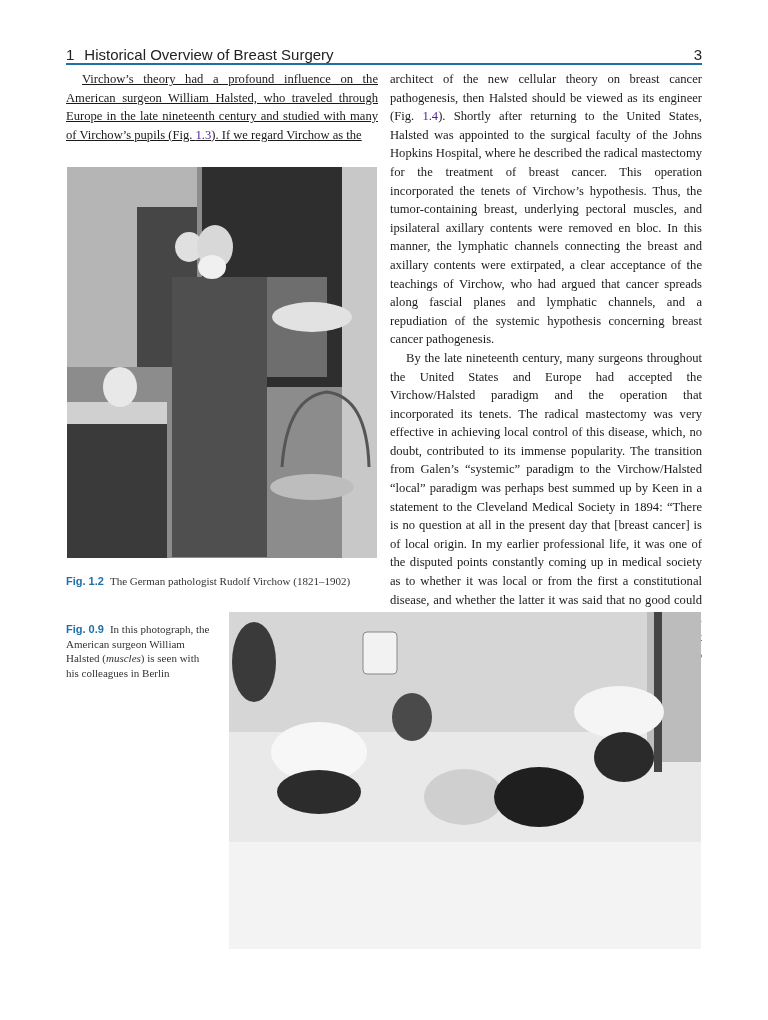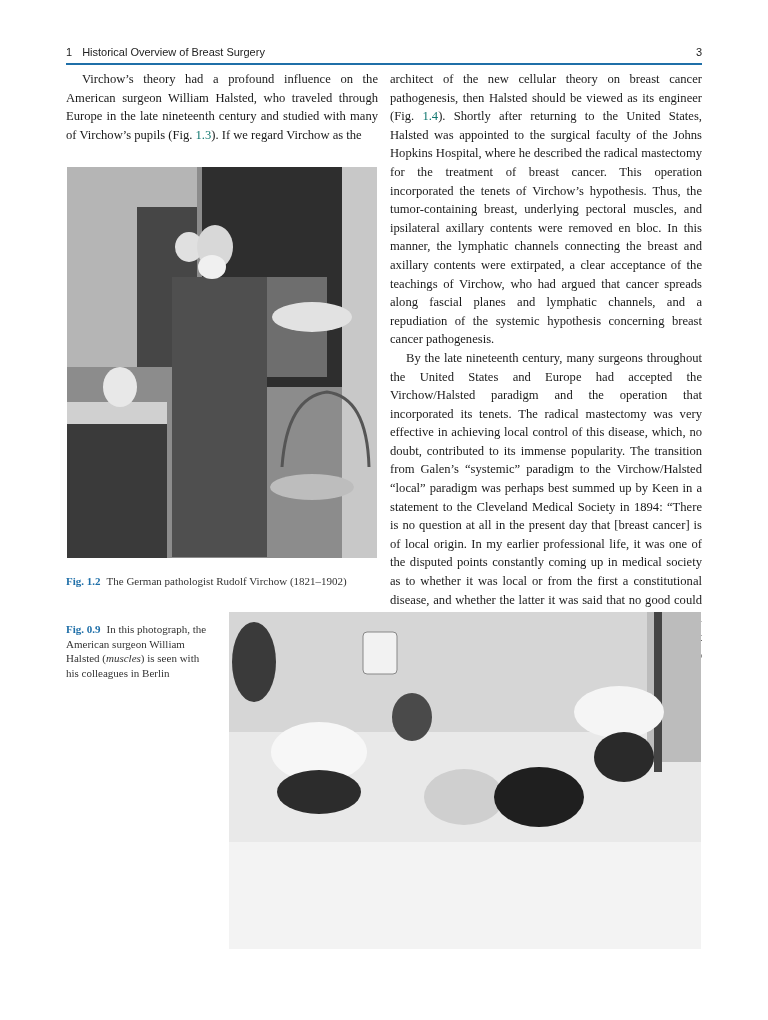--- a/index.html
+++ b/index.html
@@ -1,32 +1,32 @@
 <!DOCTYPE html>
 <html><head>
 <meta charset="utf-8">
 <style>
   html, body { margin:0; padding:0; background:#ffffff; }
   body { width:768px; height:1020px; position:relative; overflow:hidden; font-family:"Liberation Serif", serif; color:#1a1a1a; }
-  .header { position:absolute; left:66px; top:44px; width:636px; height:18px; font-family:"Liberation Sans", sans-serif; font-size:11px; color:#222; }
+  .header { position:absolute; left:66px; top:44px; width:636px; height:18px; font-family:"Liberation Sans", sans-serif; font-size:15px; color:#222; }
   .header .left { position:absolute; left:0; top:2px; }
   .header .left .num { margin-right:10px; }
   .header .right { position:absolute; right:0; top:2px; }
   .rule { position:absolute; left:66px; top:63px; width:636px; height:2px; background:#1f6fa8; }
   .col { position:absolute; font-size:12.6px; line-height:18.6px; text-align:justify; }
   .col p { margin:0; text-indent:16px; }
   .col p.noindent { text-indent:0; }
-  .col-left { left:66px; top:70px; width:312px; }
+  .col-left { left:66px; top:70px; width:312px;text-decoration:underline; }
   .col-right { left:390px; top:70px; width:312px; }
-  .ref { color:#0f766e; }
+  .ref { color:#4c1d95; }
   .photo { position:absolute; overflow:hidden; }
   .fig2 { left:67px; top:167px; width:310px; height:391px; background:linear-gradient(90deg,#6a6a6a 0%,#4a4a4a 30%,#555 50%,#8a8a8a 70%,#b8b8b8 100%); }
   .fig3 { left:229px; top:612px; width:472px; height:337px; background:linear-gradient(180deg,#cfcfcf 0%,#e6e6e6 40%,#f2f2f2 70%,#e0e0e0 100%); }
   .caption { position:absolute; font-size:11px; line-height:14.5px; color:#333; }
-  .caption .fig-label { font-family:Liberation Serif, serif; font-weight:bold; color:#1f6fa8; margin-right:6px;text-align:right; }
+  .caption .fig-label { font-family:Liberation Sans, sans-serif; font-weight:bold; color:#1f6fa8; margin-right:6px;text-align:right; }
   .cap2 { left:66px; top:574px; width:320px; }
   .cap3 { left:66px; top:622px; width:145px; }
 </style>
 </head>
 <body>
 
 <div class="header">
   <span class="left">
     <span class="num">1</span><span>Historical Overview of Breast Surgery</span>
   </span>

